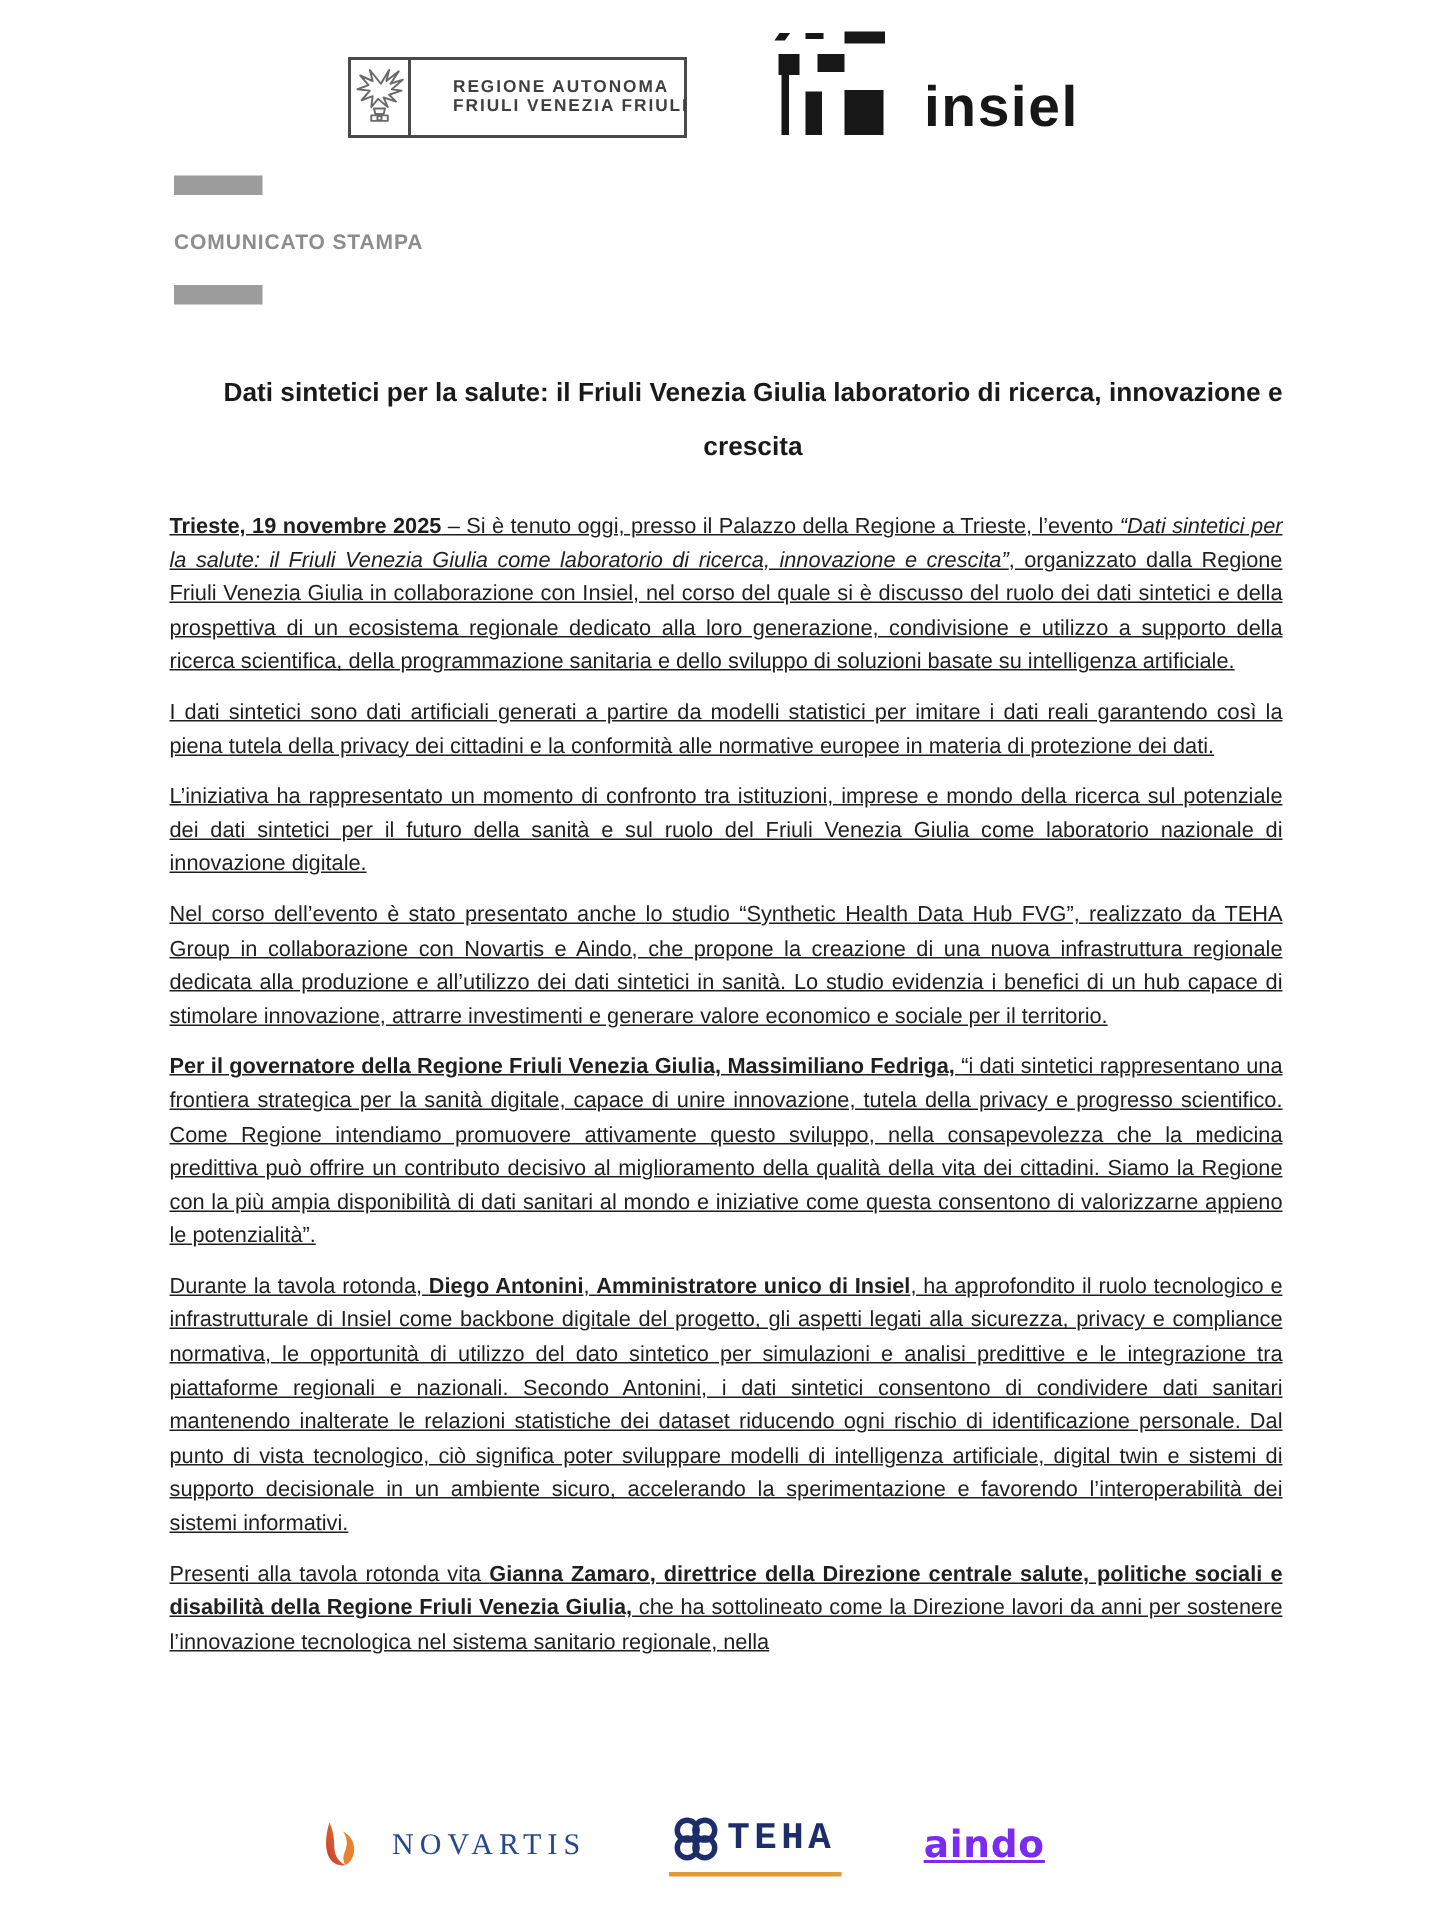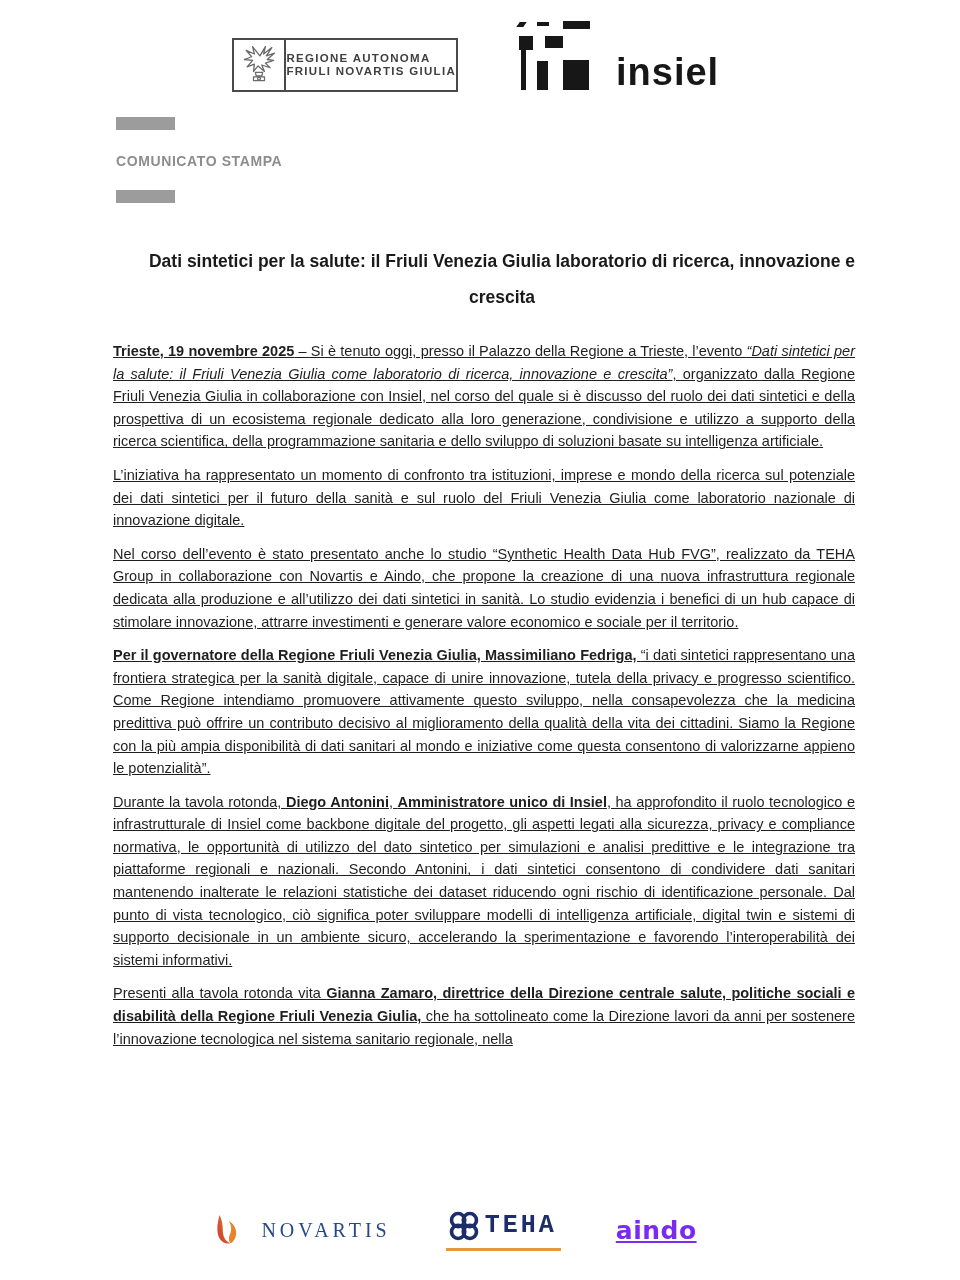--- a/index.html
+++ b/index.html
@@ -9,21 +9,21 @@
   }
 
   
   .fvg-logo{
     position:absolute;left:232px;top:38px;width:226px;height:54px;
     border:2px solid var(--logo-outline,#4a4a4a);display:flex;box-sizing:border-box;
   }
   .fvg-emblem{width:52px;border-right:2px solid var(--logo-outline,#4a4a4a);
     display:flex;align-items:center;justify-content:center;}
   .fvg-text{flex:1;display:flex;flex-direction:column;justify-content:center;
-    padding-left:0;font-size:11.5px;font-weight:bold;letter-spacing:1.3px;
+    padding-left:28px;font-size:11.5px;font-weight:bold;letter-spacing:1.3px;
     color:#3f3f3f;line-height:13.5px;white-space:nowrap;}
 
   .insiel-logo{position:absolute;left:518px;top:21px;width:200px;height:75px;}
   .insiel-mark{position:absolute;left:0;top:0;width:75px;height:70px;}
   .insiel-mark .sq{position:absolute;background:var(--insiel-black,#171717);}
   .m-tick{left:0;top:1px;width:7px;height:5px;transform:skewX(-35deg);}
   .m-dash{left:19px;top:1px;width:12px;height:4px;}
   .m-widebar{left:45px;top:0;width:27px;height:8px;}
   .m-capsq{left:1px;top:15px;width:14px;height:14px;}
   .m-smallrect{left:27px;top:15px;width:18px;height:12px;}
@@ -75,21 +75,21 @@
         <g fill="none" stroke="#6a6a6a" stroke-width="1.4" stroke-linejoin="round">
           <path d="M21,14 L27,4 L25,12 L34,5 L28,14 L37,11 L29,18 L36,19 L27,22 L32,27 L23,24 L26,31 L19,25 L14,31 L15,23 L7,26 L13,19 L4,18 L12,15 L6,8 L15,12 L13,4 Z"></path>
           <path d="M16,32 h8 l-1,4 h-6 Z"></path>
           <path d="M14,37 h12 v4 h-12 Z"></path>
           <circle cx="20" cy="39" r="1.6"></circle>
         </g>
       </svg>
     </div>
     <div class="fvg-text">
       <div>REGIONE AUTONOMA</div>
-      <div>FRIULI NOVARTIS GIULIA</div>
+      <div>FRIULI VENEZIA FRIULI</div>
     </div>
   </div>
 
   <div class="insiel-logo">
     <div class="insiel-mark">
       <div class="sq m-tick"></div>
       <div class="sq m-dash"></div>
       <div class="sq m-widebar"></div>
       <div class="sq m-capsq"></div>
       <div class="sq m-smallrect"></div>
@@ -103,20 +103,21 @@
   <div class="stampa-block">
     <div class="gray-bar"></div>
     <div class="stampa-label">COMUNICATO STAMPA</div>
     <div class="gray-bar"></div>
   </div>
 
   <h1 class="title">Dati sintetici per la salute: il Friuli Venezia Giulia laboratorio di ricerca, innovazione e crescita</h1>
 
   <div class="article-body">
       <p><span class="b">Trieste, 19 novembre 2025</span><span> – Si è tenuto oggi, presso il Palazzo della Regione a Trieste, l’evento </span><span class="i">“Dati sintetici per la salute: il Friuli Venezia Giulia come laboratorio di ricerca, innovazione e crescita”</span><span>, organizzato dalla Regione Friuli Venezia Giulia in collaborazione con Insiel, nel corso del quale si è discusso del ruolo dei dati sintetici e della prospettiva di un ecosistema regionale dedicato alla loro generazione, condivisione e utilizzo a supporto della ricerca scientifica, della programmazione sanitaria e dello sviluppo di soluzioni basate su intelligenza artificiale.</span></p>
+      <p><span>I dati sintetici sono dati artificiali generati a partire da modelli statistici per imitare i dati reali garantendo così la piena tutela della privacy dei cittadini e la conformità alle normative europee in materia di protezione dei dati.</span></p>
       <p><span>L’iniziativa ha rappresentato un momento di confronto tra istituzioni, imprese e mondo della ricerca sul potenziale dei dati sintetici per il futuro della sanità e sul ruolo del Friuli Venezia Giulia come laboratorio nazionale di innovazione digitale.</span></p>
       <p><span>Nel corso dell’evento è stato presentato anche lo studio “Synthetic Health Data Hub FVG”, realizzato da TEHA Group in collaborazione con Novartis e Aindo, che propone la creazione di una nuova infrastruttura regionale dedicata alla produzione e all’utilizzo dei dati sintetici in sanità. Lo studio evidenzia i benefici di un hub capace di stimolare innovazione, attrarre investimenti e generare valore economico e sociale per il territorio.</span></p>
       <p><span class="b">Per il governatore della Regione Friuli Venezia Giulia, Massimiliano Fedriga, </span><span>“i dati sintetici rappresentano una frontiera strategica per la sanità digitale, capace di unire innovazione, tutela della privacy e progresso scientifico. Come Regione intendiamo promuovere attivamente questo sviluppo, nella consapevolezza che la medicina predittiva può offrire un contributo decisivo al miglioramento della qualità della vita dei cittadini. Siamo la Regione con la più ampia disponibilità di dati sanitari al mondo e iniziative come questa consentono di valorizzarne appieno le potenzialità”.</span></p>
       <p><span>Durante la tavola rotonda, </span><span class="b">Diego Antonini</span><span>, </span><span class="b">Amministratore unico di Insiel</span><span>, ha approfondito il ruolo tecnologico e infrastrutturale di Insiel come backbone digitale del progetto, gli aspetti legati alla sicurezza, privacy e compliance normativa, le opportunità di utilizzo del dato sintetico per simulazioni e analisi predittive e le integrazione tra piattaforme regionali e nazionali.  Secondo Antonini, i dati sintetici consentono di condividere dati sanitari mantenendo inalterate le relazioni statistiche dei dataset riducendo ogni rischio di identificazione personale. Dal punto di vista tecnologico, ciò significa poter sviluppare modelli di intelligenza artificiale, digital twin e sistemi di supporto decisionale in un ambiente sicuro, accelerando la sperimentazione e favorendo l’interoperabilità dei sistemi informativi.</span></p>
       <p><span>Presenti alla tavola rotonda vita </span><span class="b">Gianna Zamaro, direttrice della Direzione centrale salute, politiche sociali e disabilità della Regione Friuli Venezia Giulia,</span><span> che ha sottolineato come la Direzione lavori da anni per sostenere l’innovazione tecnologica nel sistema sanitario regionale, nella</span></p>
     </div>
 
   <div class="footer">
     <div class="novartis">
       <svg width="26" height="32" viewBox="0 0 24 30" aria-hidden="true">

